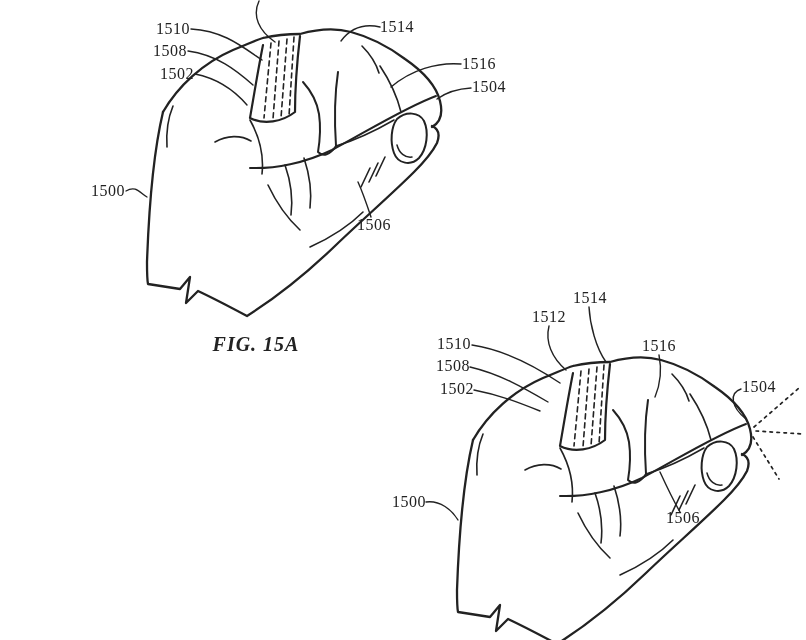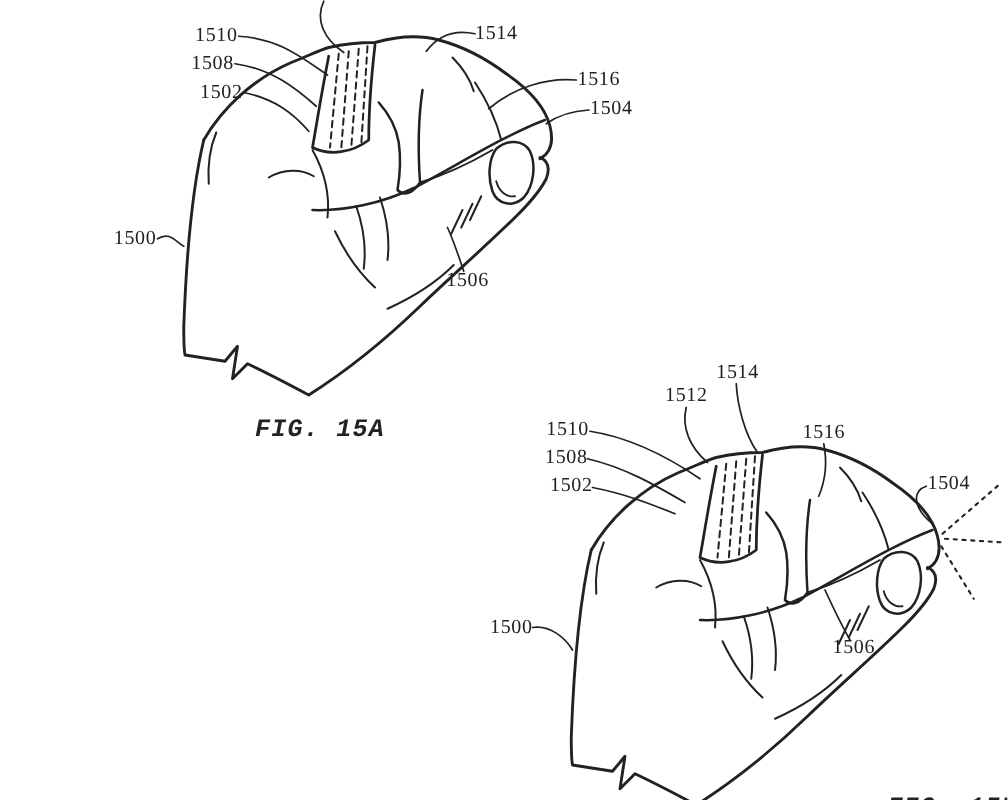--- a/index.html
+++ b/index.html
@@ -11,21 +11,21 @@
   }
   .art { position:absolute; left:0; top:0; color:var(--ink); }
   .labels { position:absolute; left:0; top:0; width:100%; height:100%; pointer-events:none; }
   .ref-label {
     position:absolute; transform:translate(-50%,-50%);
     font-size:16px; letter-spacing:0.5px; color:var(--ink); white-space:nowrap;
   }
   .caption {
     position:absolute; transform:translate(-50%,-50%);
     font-size:20px; font-weight:bold; font-style:italic;
-    letter-spacing:1px; color:var(--ink); white-space:nowrap;font-family:Liberation Mono, monospace;
+    letter-spacing:1px; color:var(--ink); white-space:nowrap;
   }
   .caption-a { left:256px; top:344px; }
   .caption-b { left:762px; top:647px; }
 </style>
 </head>
 <body>
 
 <div class="page">
 
   <svg class="art" width="806" height="640" viewBox="0 0 806 640" fill="none" stroke="currentColor" stroke-linecap="round" stroke-linejoin="round">

